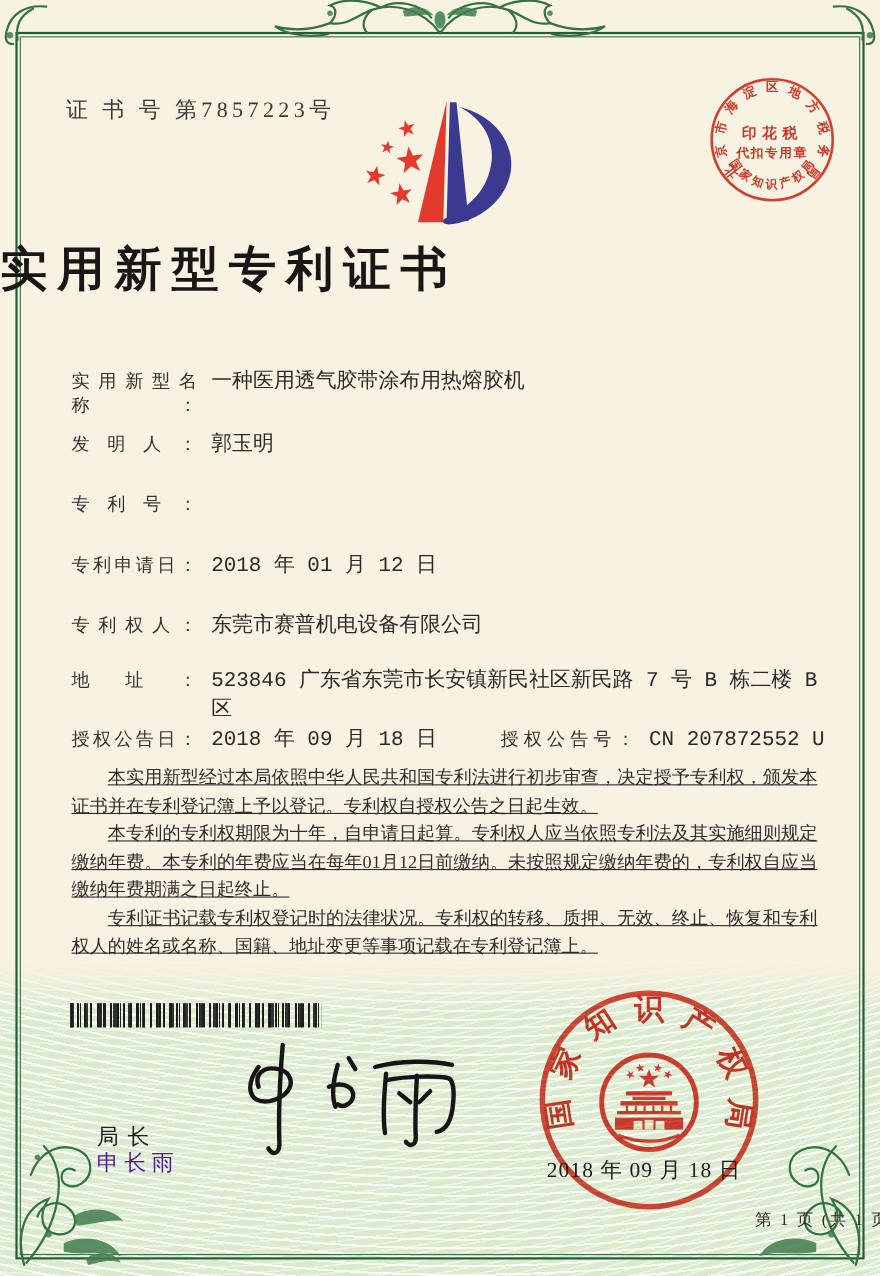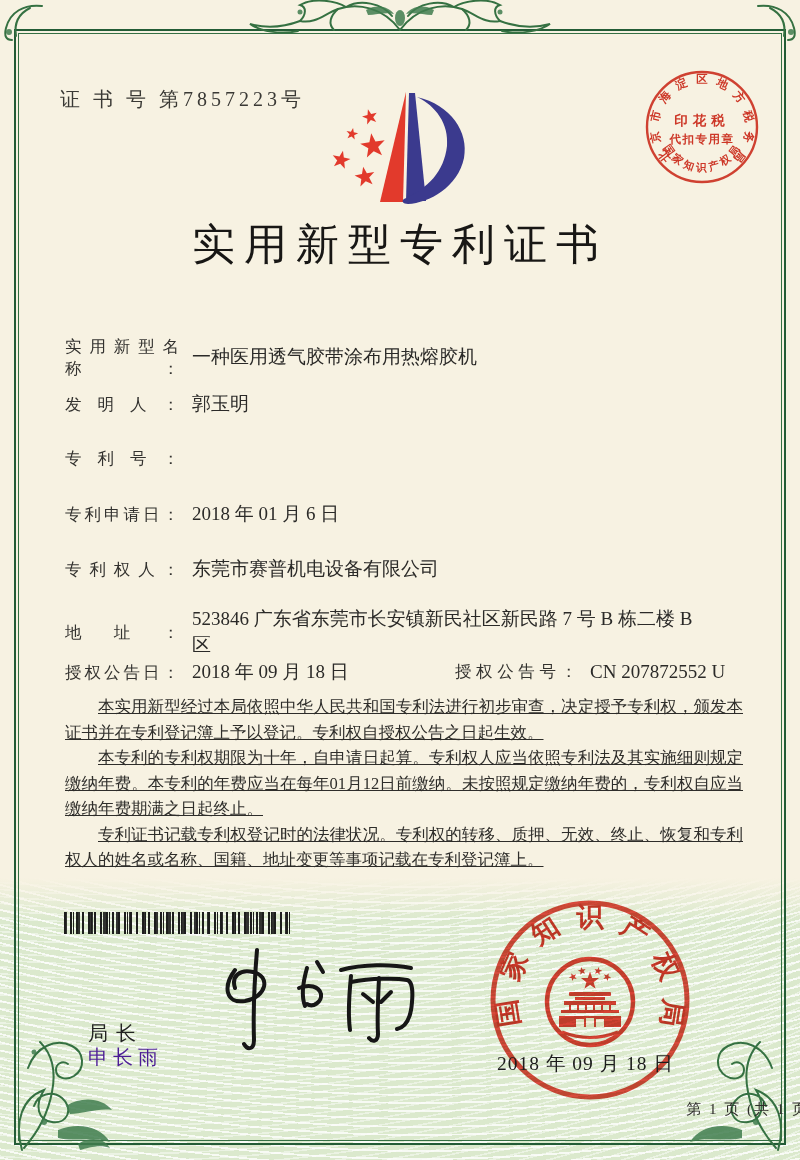--- a/index.html
+++ b/index.html
@@ -16,23 +16,23 @@
   .frame{position:absolute;left:14px;top:29px;width:768px;height:1112px;
     border:2px solid #235c36;z-index:3;pointer-events:none;}
   .frame-inner{position:absolute;inset:2px;border:1.3px solid #357044;}
   .orn{position:absolute;z-index:4;pointer-events:none;}
   .orn path,.orn circle{stroke:#357142;fill:none;stroke-width:2;stroke-linecap:round;}
   .orn .fill{fill:#3f7c4d;stroke:none;opacity:.85;}
   .mirror{transform:scaleX(-1);}
   
   .abs{position:absolute;z-index:5;color:#2d2c2a;}
   .cert-no{left:60px;top:86px;font-size:20px;letter-spacing:4px;color:#3a3935;}
-  .title{left:0;top:216px;width:800px;text-align:center;font-size:43px;font-weight:400;
+  .title{left:0;top:216px;width:800px;font-size:43px;font-weight:700;
     letter-spacing:9px;color:#181715;}
-  .frow{left:65px;width:690px;font-size:19px;display:flex;align-items:center;}
+  .frow{left:65px;width:690px;font-size:19px;display:flex;align-items:flex-start;font-family:Liberation Mono, monospace;}
   .flabel{display:inline-block;width:114px;font-size:16.5px;text-align:justify;
     text-align-last:justify;flex:0 0 114px;margin-right:13px;padding-top:2px;color:#33322f;}
   .fvalue{font-size:19px;white-space:pre-line;line-height:26px;color:#2b2a28;max-width:560px;}
   .grant-right{position:absolute;left:390px;top:0;display:flex;}
   .grant-right .flabel{width:122px;flex-basis:122px;}
   .bodytext{left:65px;top:694px;width:678px;font-size:16.5px;line-height:25.5px;
     text-align:justify;color:#2e2d2a;}
   .bodytext p{margin:0;text-indent:2em;text-decoration:underline;}
   .barcode{left:64px;top:912px;width:228px;height:22px;z-index:6;
     background-image:
@@ -156,21 +156,21 @@
 </div>
 <div class="abs frow" style="top:391px">
   <span class="flabel">发明人：</span>
   <span class="fvalue">郭玉明</span>
 </div>
 <div class="abs frow" style="top:446px">
   <span class="flabel">专利号：</span>
 </div>
 <div class="abs frow" style="top:501px">
   <span class="flabel">专利申请日：</span>
-  <span class="fvalue">2018 年 01 月 6 日</span>
+  <span class="fvalue">2018 年 01 月 12 日</span>
 </div>
 <div class="abs frow" style="top:556px">
   <span class="flabel">专利权人：</span>
   <span class="fvalue">东莞市赛普机电设备有限公司</span>
 </div>
 <div class="abs frow" style="top:606px">
   <span class="flabel">地址：</span>
   <span class="fvalue">523846 广东省东莞市长安镇新民社区新民路 7 号 B 栋二楼 B
 区</span>
 </div>

